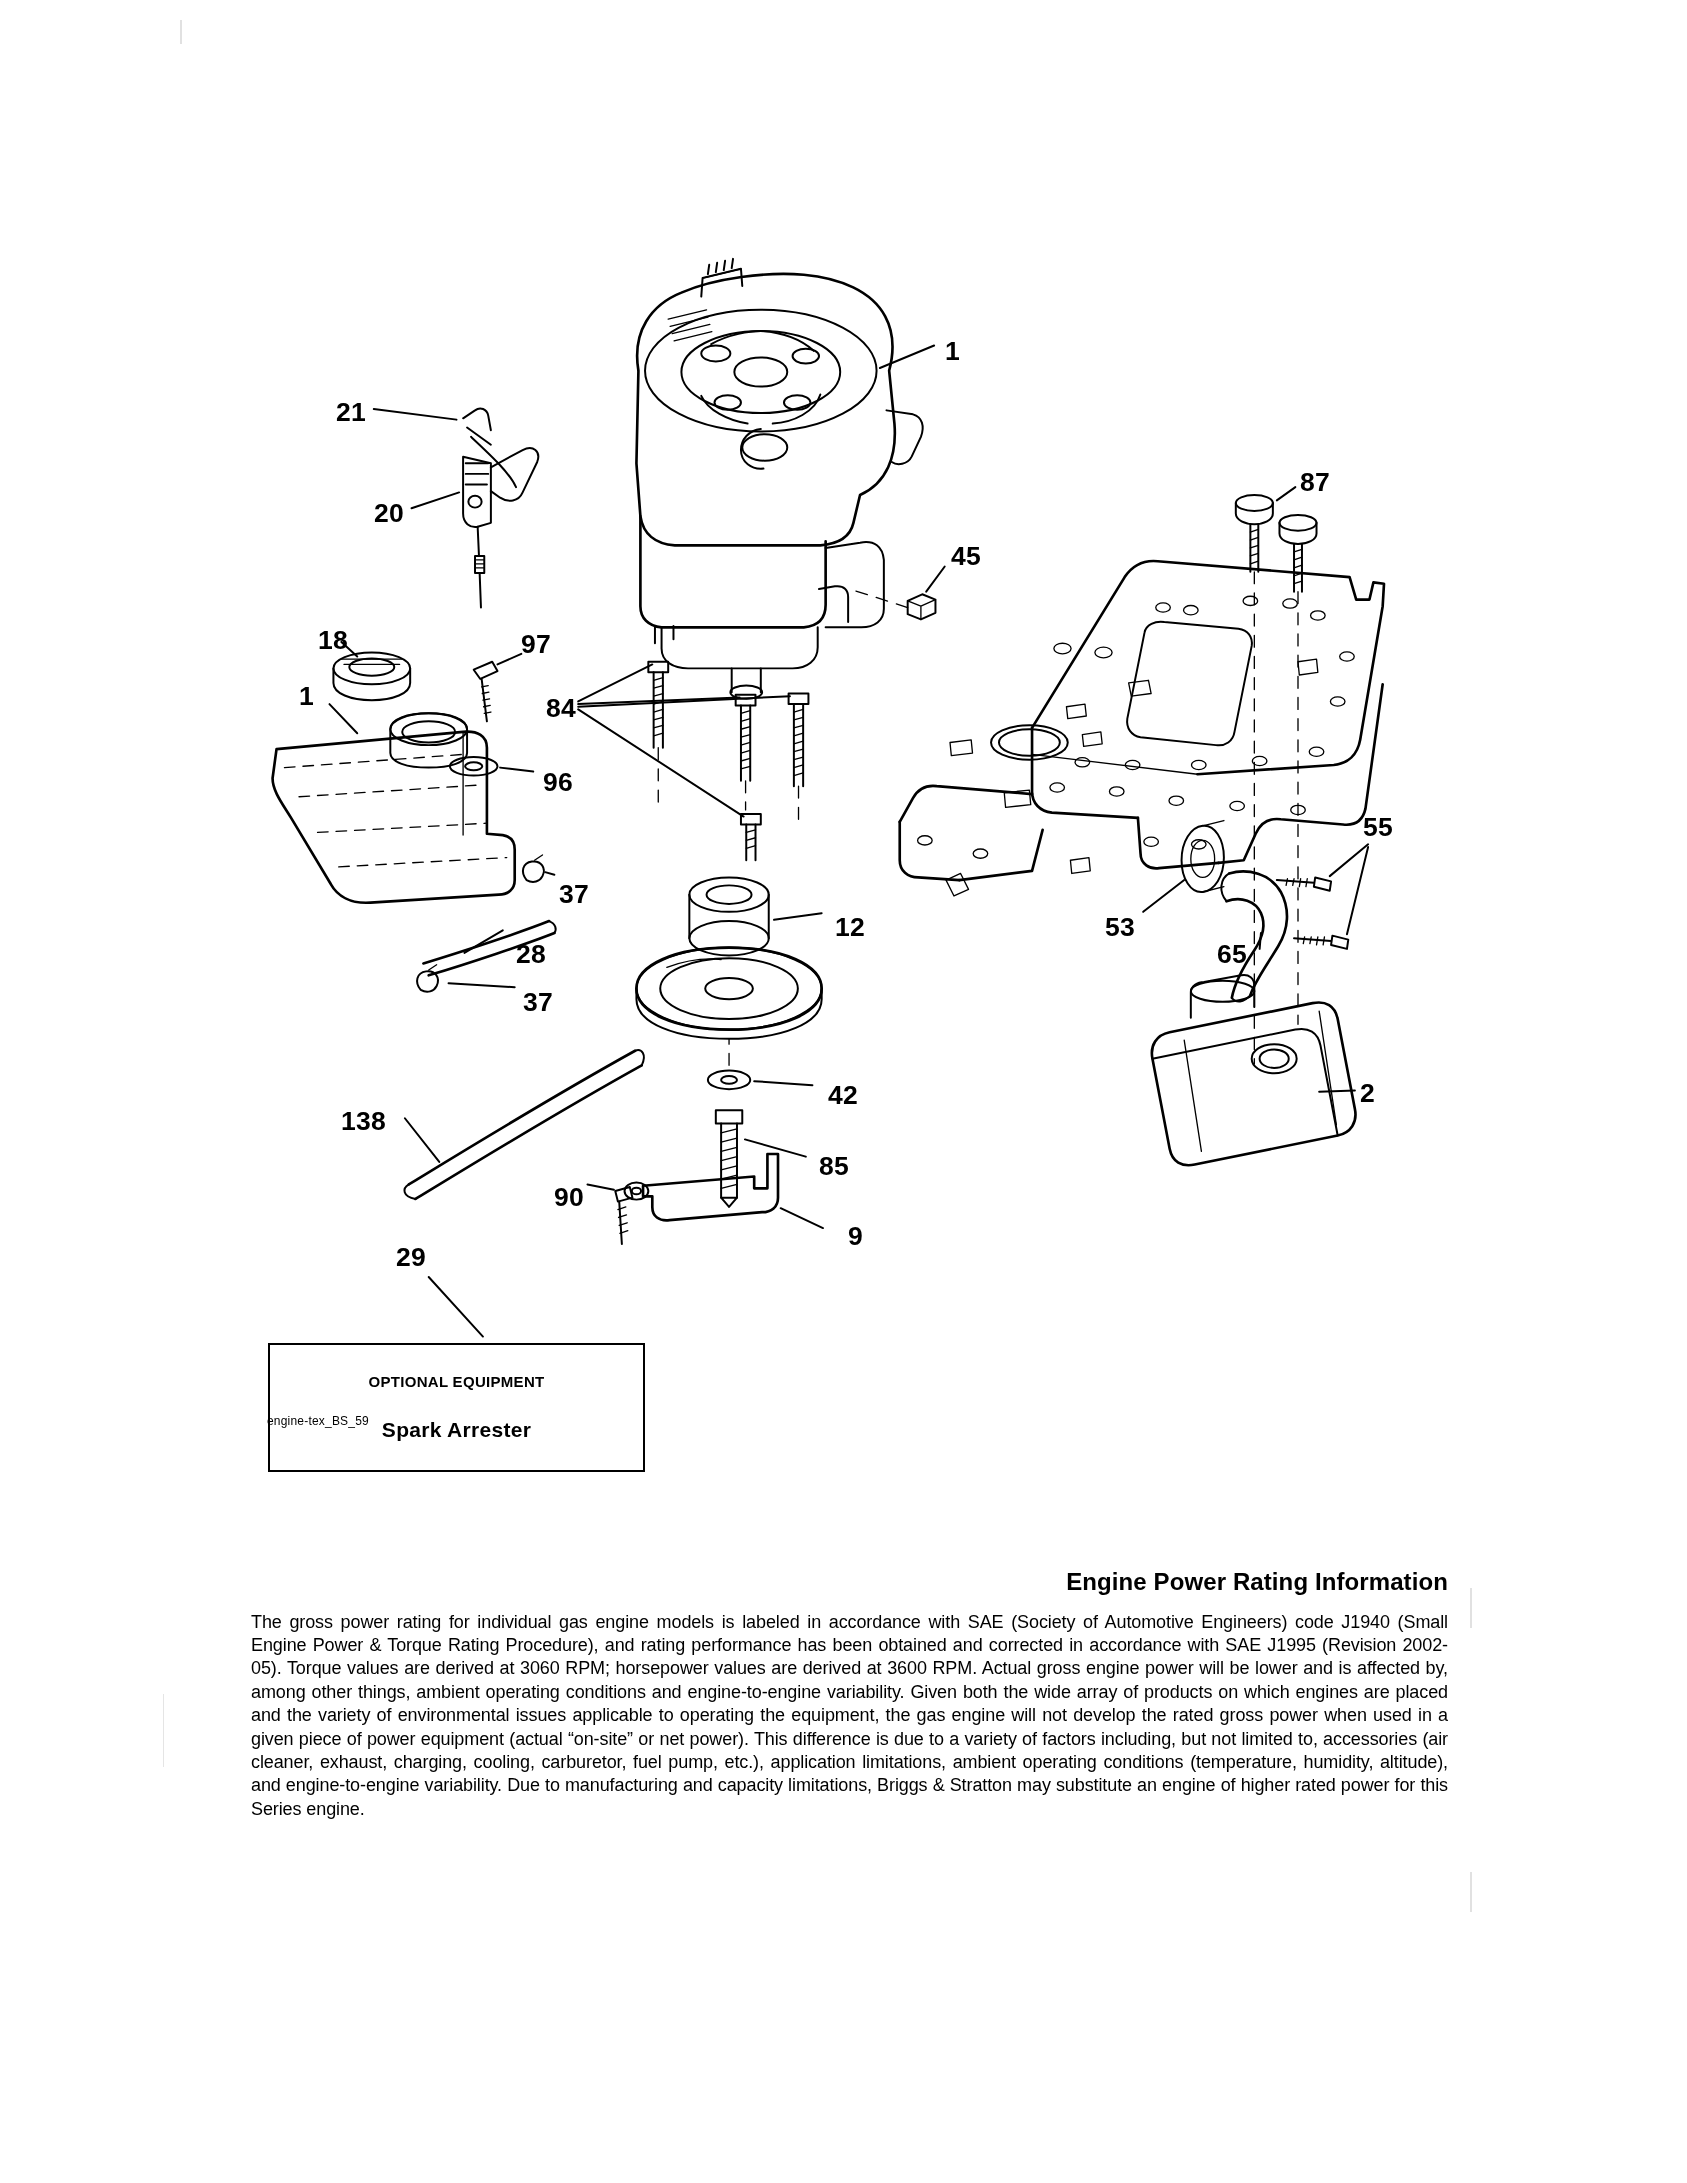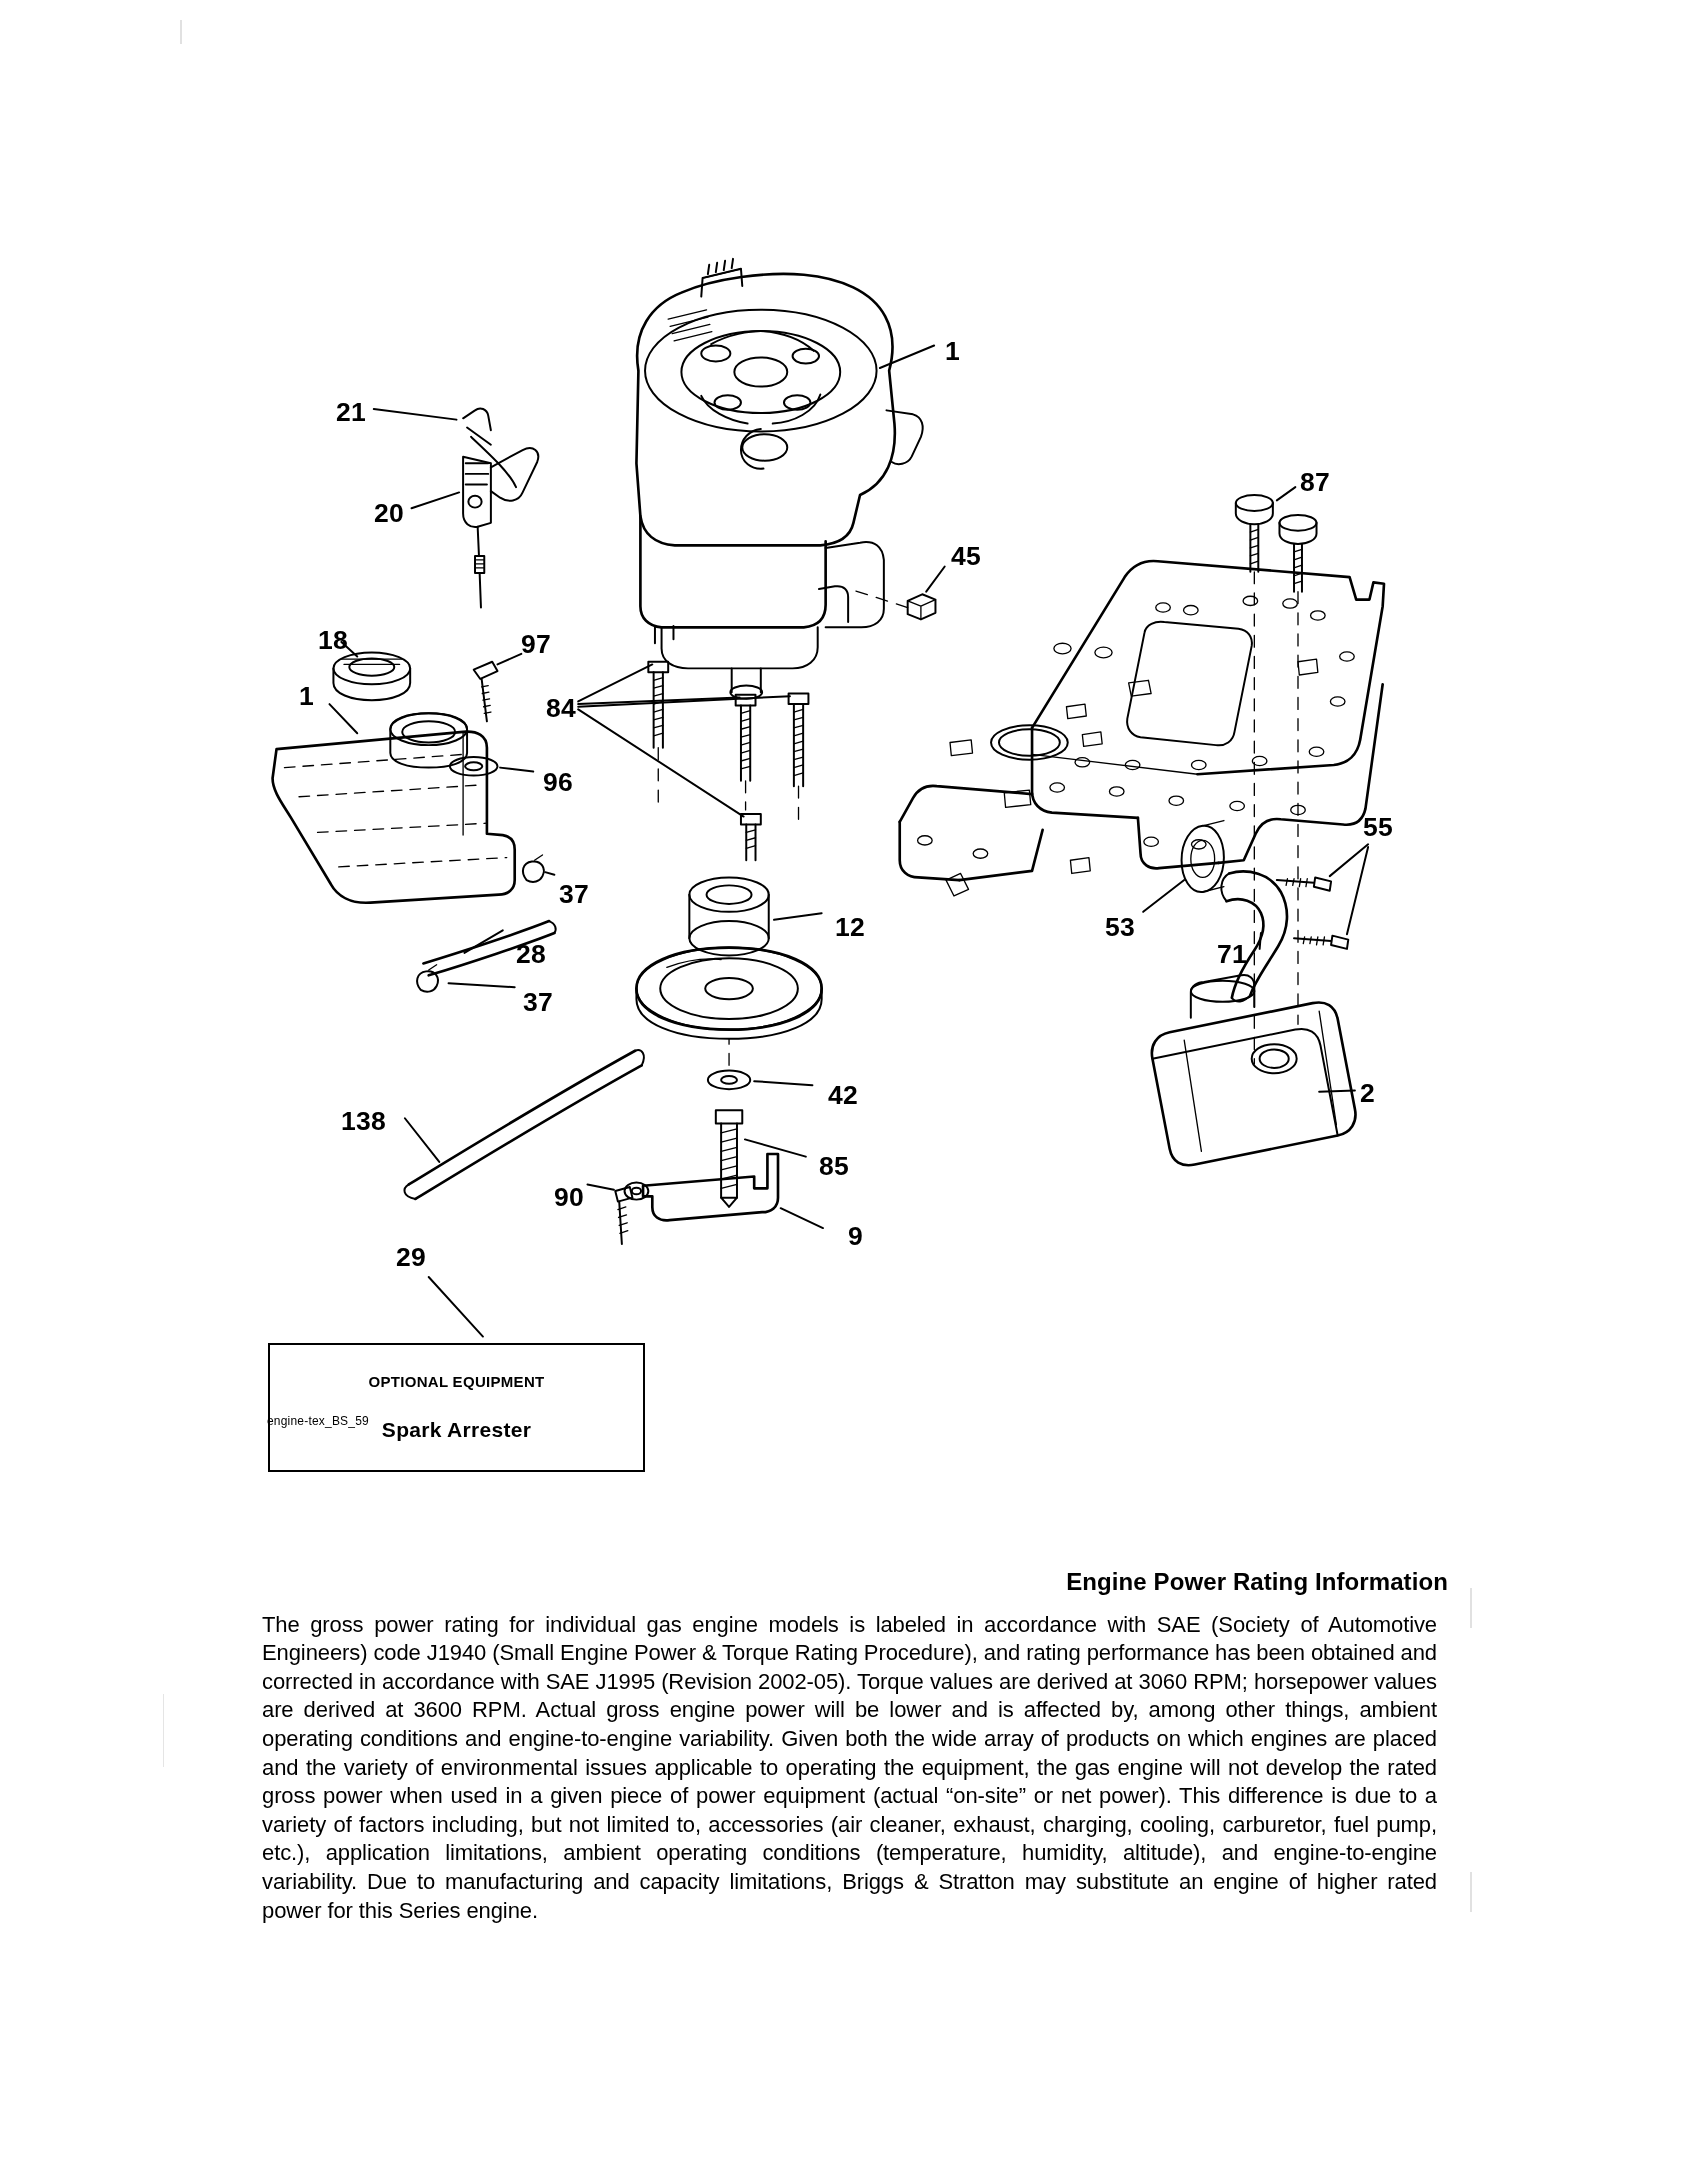--- a/index.html
+++ b/index.html
@@ -81,22 +81,22 @@
     width: 1197px;
   }
   #textblock h2 {
     margin: 0 0 14.6px 0;
     font-size: 24px;
     font-weight: bold;
     letter-spacing: 0.1px;
     text-align: right;
   }
   #textblock p {
-    margin: 11px;
-    font-size: 22px;
+    margin: 0;
+    font-size: 18px;
     line-height: 1.30;
     text-align: justify;
     letter-spacing: -0.1px;
   }
   
   .artifact {
     position: absolute;
     background: #bdbdbd;
   }
 </style>
@@ -461,21 +461,21 @@
     <div class="callout" style="left:318px;  top:625px;">18</div>
     <div class="callout" style="left:521px;  top:629px;">97</div>
     <div class="callout" style="left:299px;  top:681px;">1</div>
     <div class="callout" style="left:546px;  top:693px;">84</div>
     <div class="callout" style="left:543px;  top:767px;">96</div>
     <div class="callout" style="left:1363px; top:812px;">55</div>
     <div class="callout" style="left:559px; top:879px;">37</div>
     <div class="callout" style="left:835px; top:912px;">12</div>
     <div class="callout" style="left:1105px; top:912px;">53</div>
     <div class="callout" style="left:516px;  top:939px;">28</div>
-    <div class="callout" style="left:1217px; top:939px;">71</div>
+    <div class="callout" style="left:1217px; top:939px;">65</div>
     <div class="callout" style="left:523px; top:987px;">37</div>
     <div class="callout" style="left:341px;  top:1106px;">138</div>
     <div class="callout" style="left:828px; top:1080px;">42</div>
     <div class="callout" style="left:819px; top:1151px;">85</div>
     <div class="callout" style="left:1360px; top:1078px;">2</div>
     <div class="callout" style="left:554px;  top:1182px;">90</div>
     <div class="callout" style="left:848px; top:1221px;">9</div>
     <div class="callout" style="left:396px;  top:1242px;">29</div>
   </div>
 

